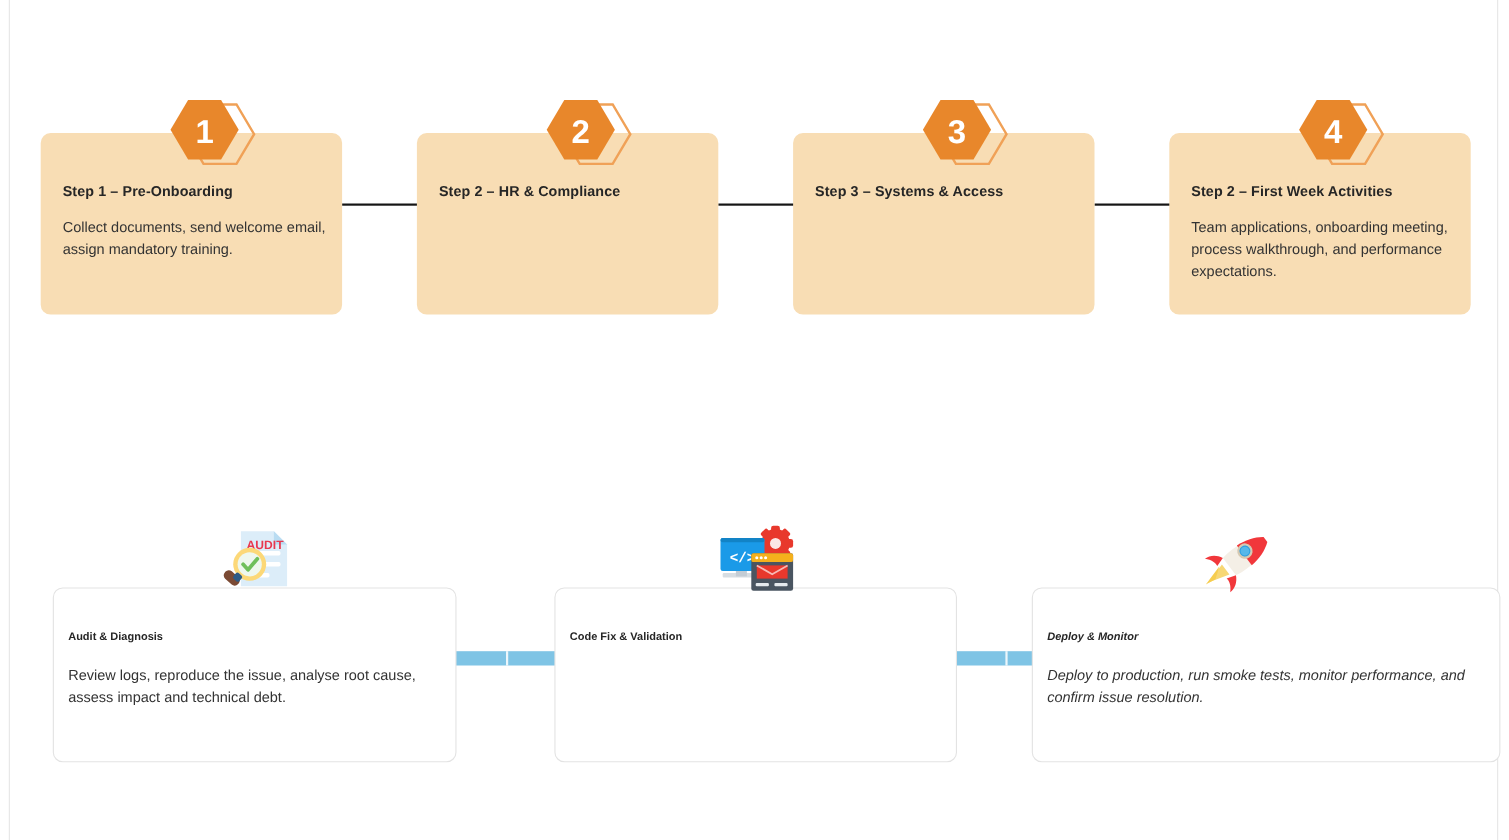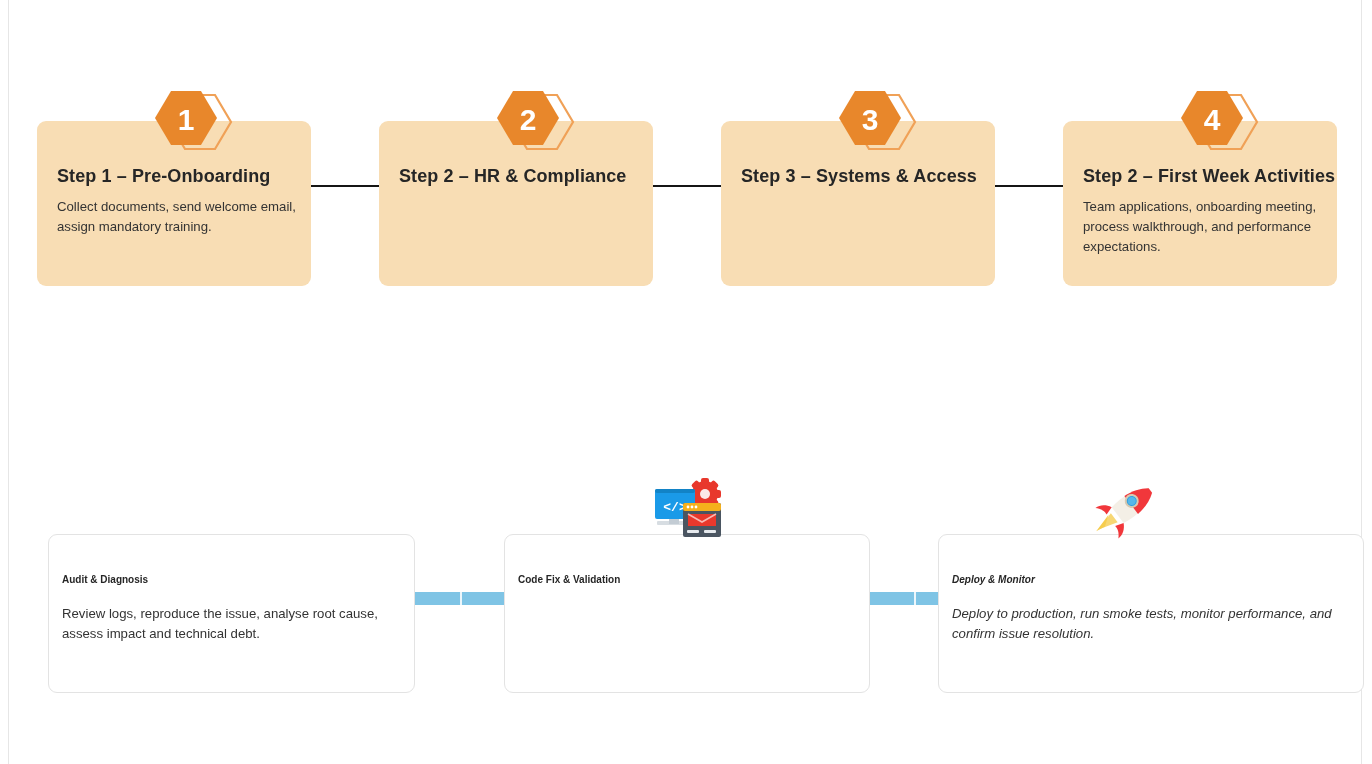--- a/index.html
+++ b/index.html
@@ -46,21 +46,21 @@
     height: 165px;
     background: #f8ddb4;
     border-radius: 9px;
     box-sizing: border-box;
     padding: 0 20px;
   }
   .top-card .tc-title {
     position: absolute;
     left: 20px;
     top: 45px;
-    font-size: 18px;
+    font-size: 13px;
     font-weight: bold;
     color: #262626;
     letter-spacing: 0.1px;
     white-space: nowrap;
   }
   .top-card .tc-body {
     position: absolute;
     left: 20px;
     top: 76px;
     width: 250px;
@@ -196,20 +196,35 @@
 <div class="flow-bottom">
 
   <div class="bot-connector" style="left:414px; width:92px;">
     <div class="seam" style="left:46px;"></div>
   </div>
   <div class="bot-connector" style="left:868px; width:93px;">
     <div class="seam" style="left:46px;"></div>
   </div>
 
   <div class="bot-card" style="left:48px; width:367px;">
+    <div class="bot-icon" style="left:146px;">
+      <svg width="78" height="72" viewBox="0 0 78 72">
+        <path d="M24 6 L54 6 L66 18 L66 56 L24 56 Z" fill="#dcedf9"></path>
+        <path d="M54 6 L66 18 L54 18 Z" fill="#b9dcf2"></path>
+        <rect x="30" y="24" width="30" height="4" rx="1.5" fill="#ffffff"></rect>
+        <rect x="30" y="34" width="30" height="4" rx="1.5" fill="#ffffff"></rect>
+        <rect x="30" y="44" width="20" height="4" rx="1.5" fill="#ffffff"></rect>
+        <text x="46" y="22" text-anchor="middle" font-family="Liberation Sans, sans-serif" font-size="11" font-weight="bold" fill="#e8384f">AUDIT</text>
+        <circle cx="32" cy="36" r="15" fill="#fcd878"></circle>
+        <circle cx="32" cy="36" r="11" fill="#eef7ee"></circle>
+        <path d="M26 36 l4.5 5 L39 31" fill="none" stroke="#6fbf5b" stroke-width="3.4" stroke-linecap="round" stroke-linejoin="round"></path>
+        <rect x="8" y="44" width="16" height="9" rx="4" fill="#7b4a34" transform="rotate(42 16 48)"></rect>
+        <rect x="18" y="44" width="7" height="7" rx="2" fill="#2d5b86" transform="rotate(42 21 47)"></rect>
+      </svg>
+    </div>
     <div class="bc-title">Audit &amp; Diagnosis</div>
     <div class="bc-body">Review logs, reproduce the issue, analyse root cause, assess impact and technical debt.</div>
   </div>
 
   <div class="bot-card" style="left:504px; width:366px;">
     <div class="bot-icon" style="left:144px;">
       <svg width="78" height="72" viewBox="0 0 78 72">
         <g>
           <circle cx="56" cy="17" r="13" fill="#e8382c"></circle>
           <rect x="52" y="1" width="8" height="32" rx="2" fill="#e8382c"></rect>

